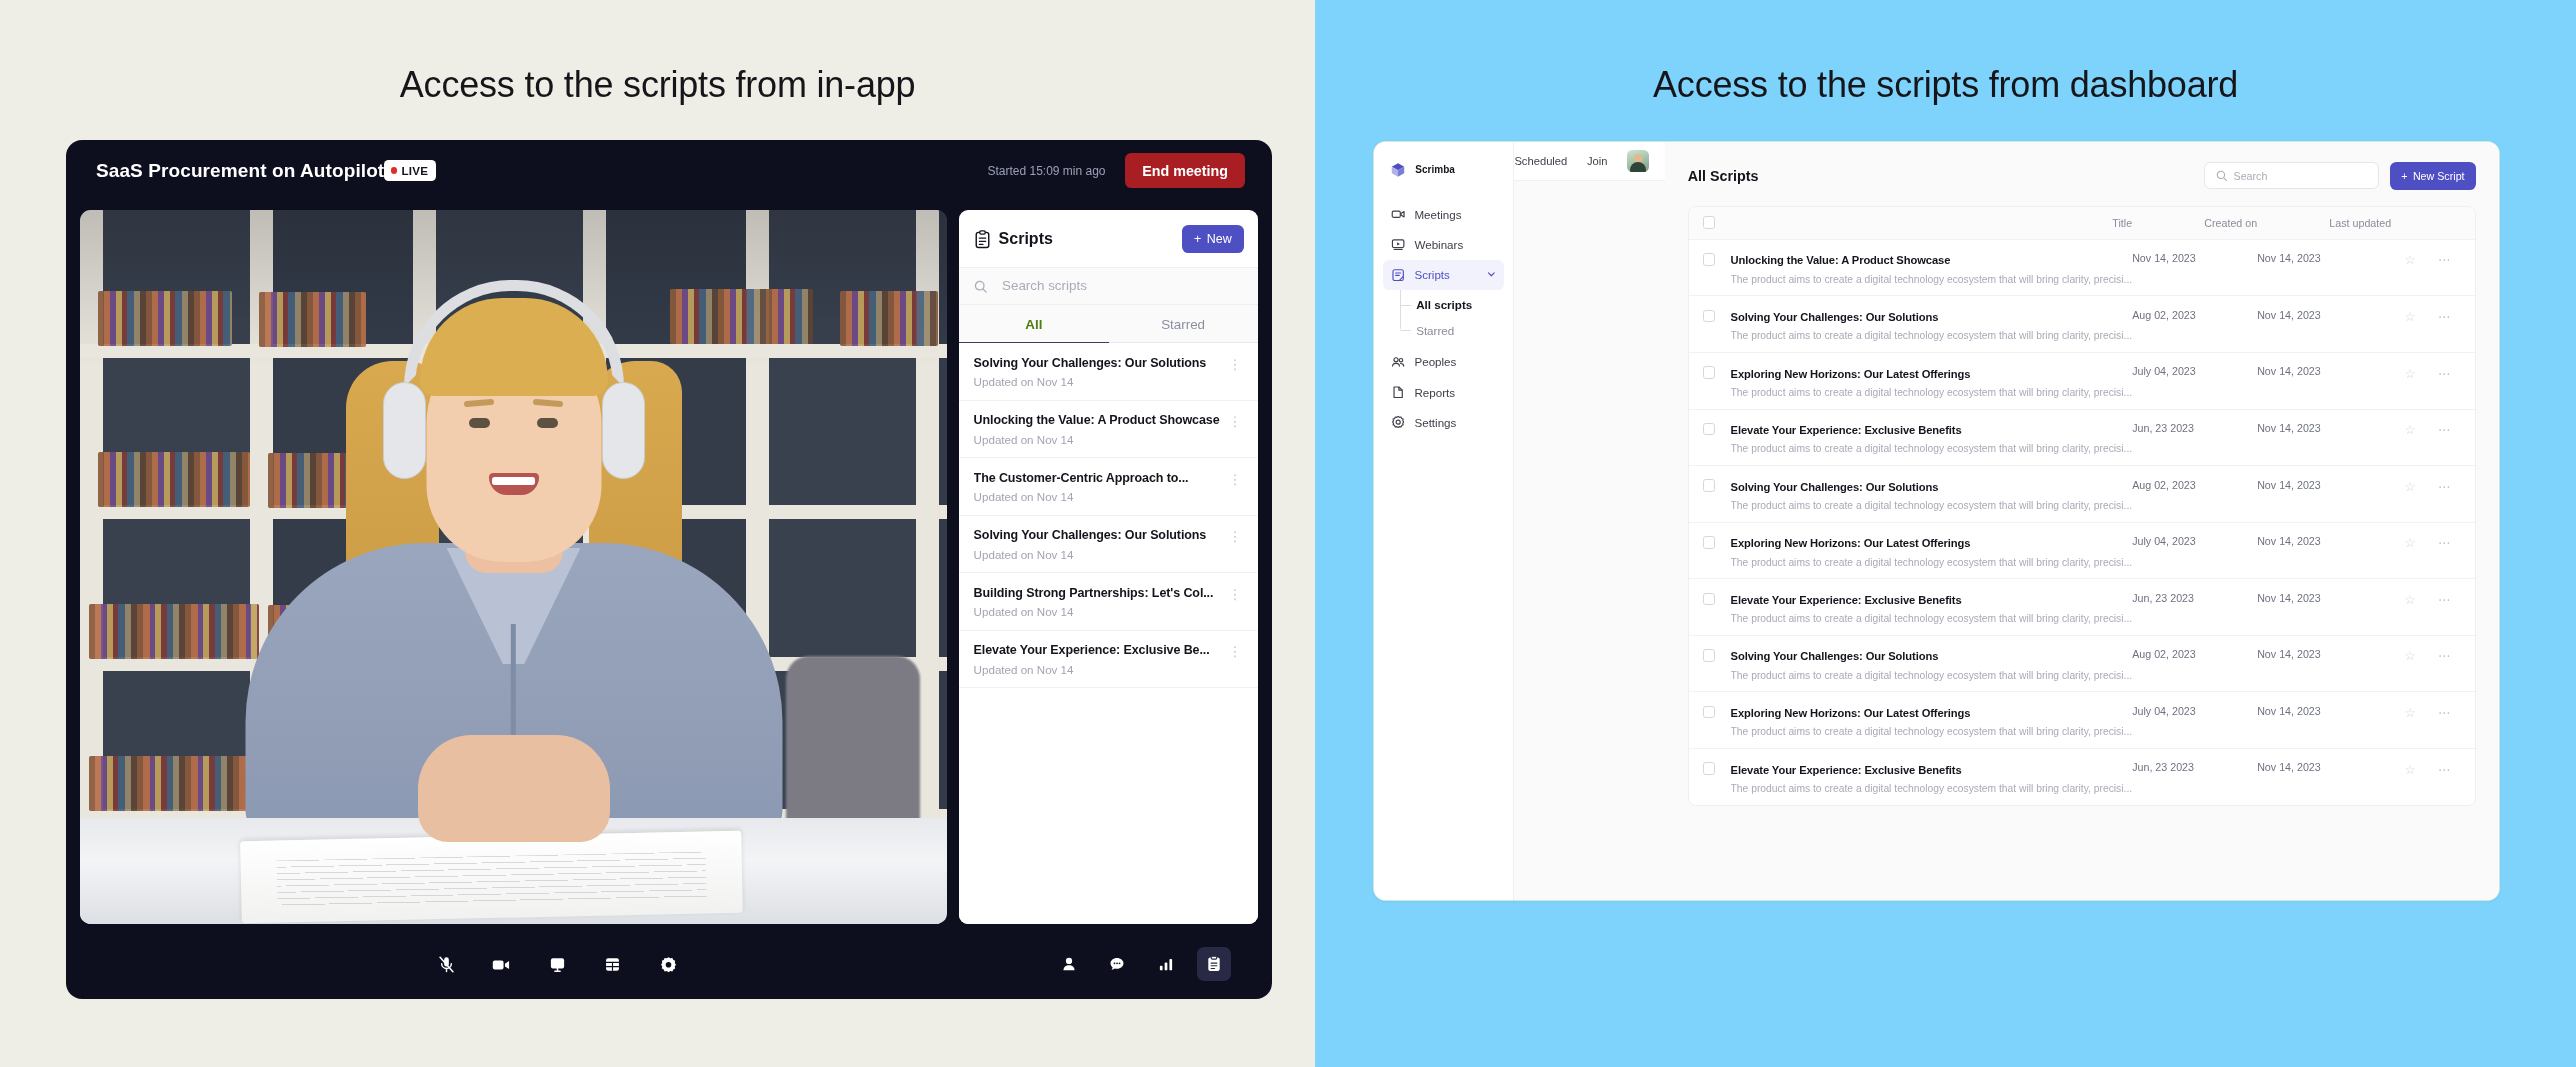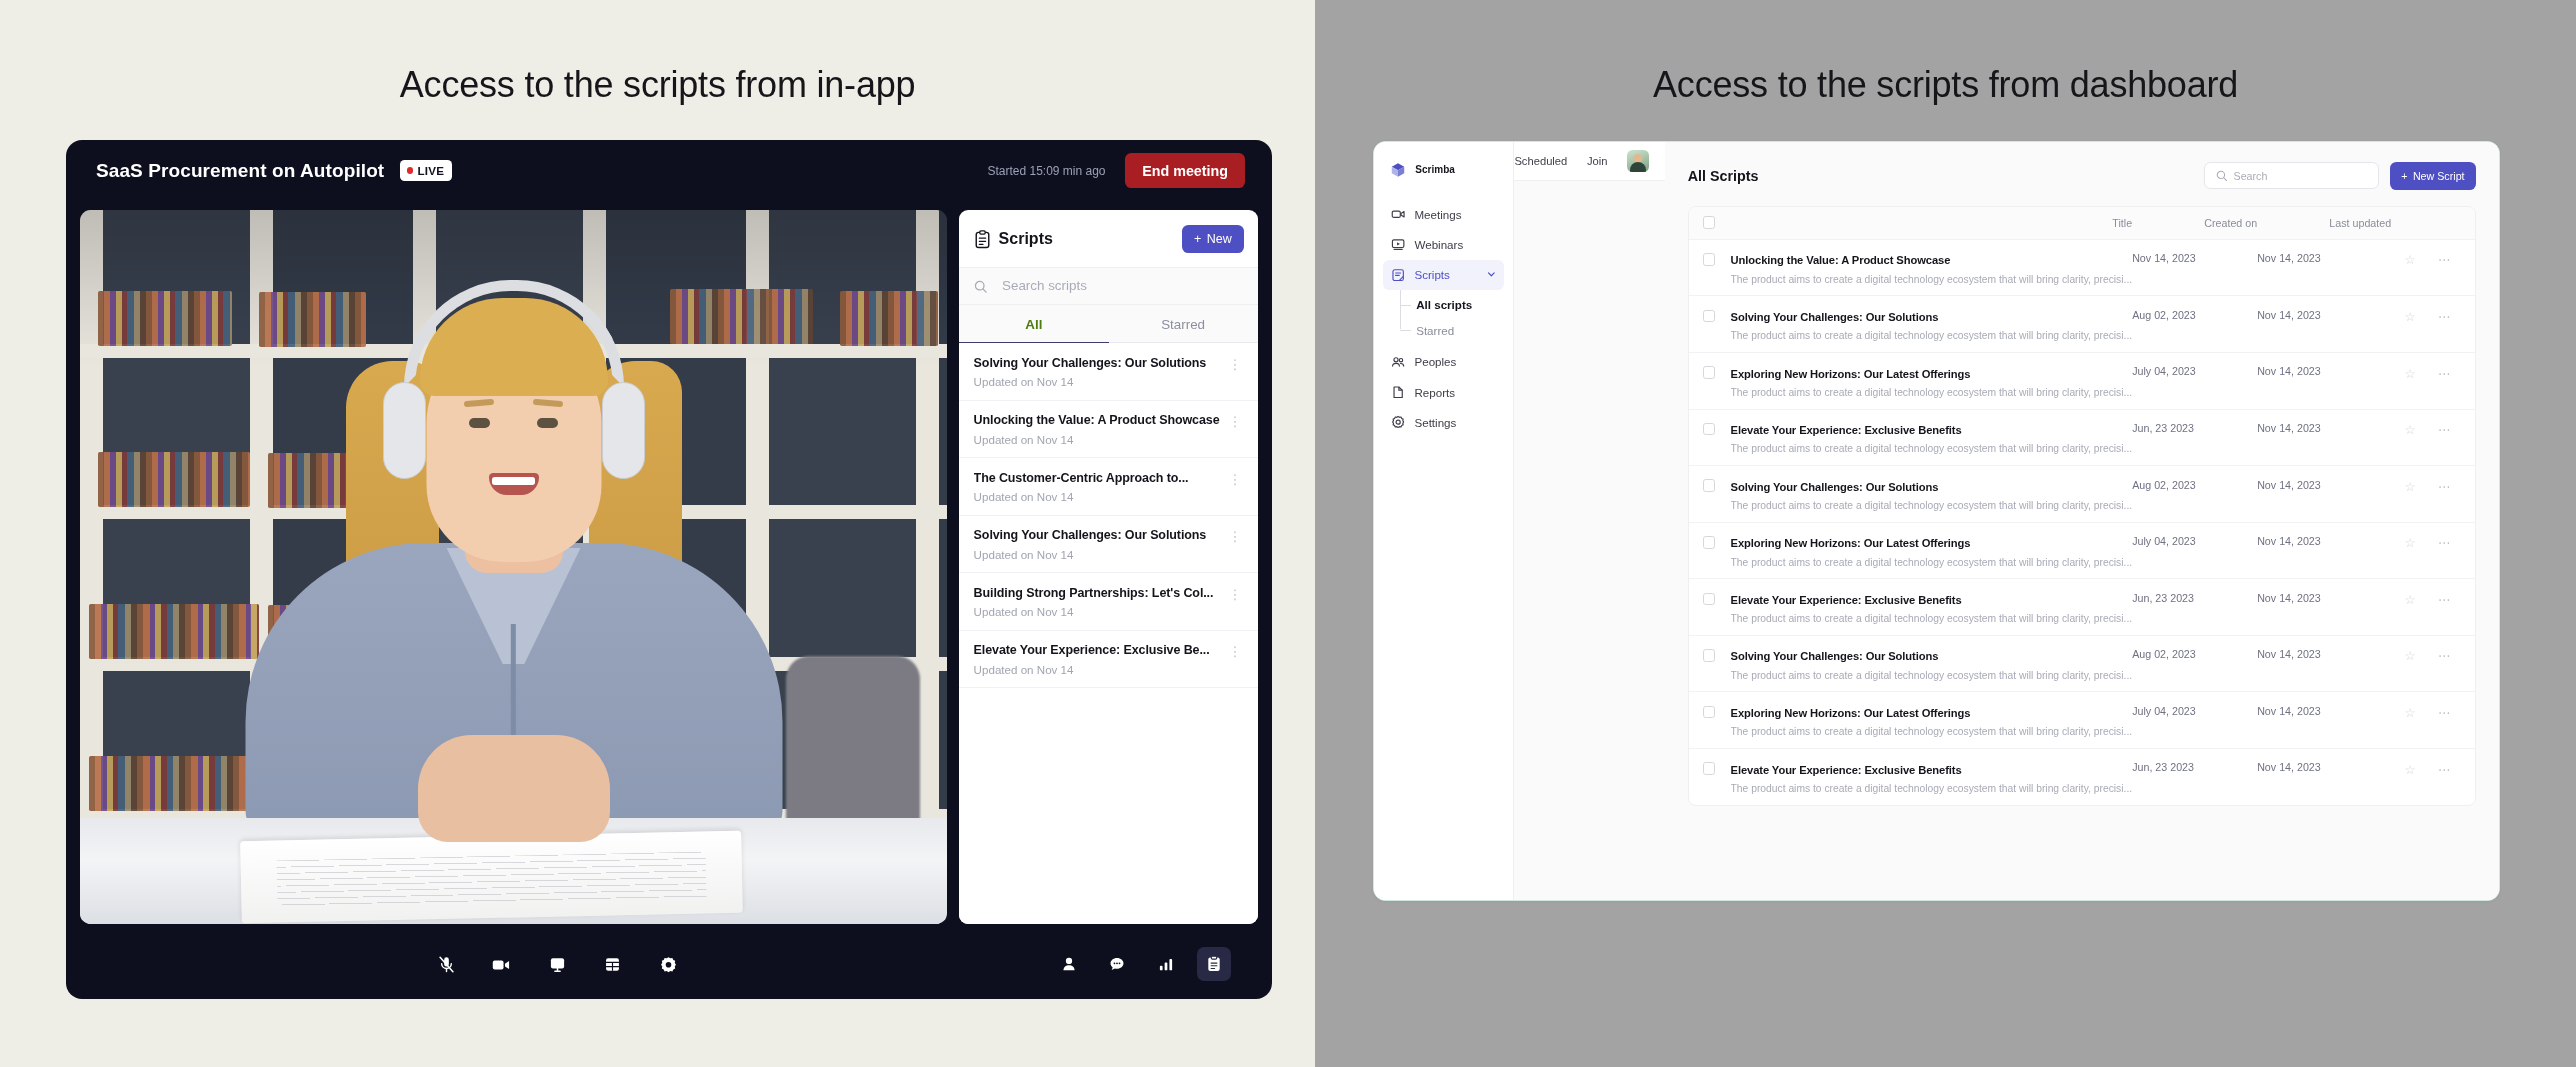--- a/index.html
+++ b/index.html
@@ -6,21 +6,21 @@
   html, body { width: 2576px; height: 1068px; }
   body {
     font-family: "Liberation Sans", sans-serif;
     background: #ffffff;
     overflow: hidden;
   }
   .stage { position: relative; width: 2576px; height: 1068px; display: flex; }
 
   .panel { position: relative; height: 1068px; }
   .panel-left  { width: 1332px; background: #EFEEE6; }
-  .panel-right { width: 1277px; background: #a3a3a3; }
+  .panel-right { width: 1277px; background: #7dd3fc; }
 
   .panel-title {
     position: absolute; top: 64px; left: 0; right: 0;
     text-align: center;
     font-size: 36px; font-weight: 400; color: #16161a;
     letter-spacing: -0.2px;
   }
 
   
   .meeting-window {
@@ -33,21 +33,20 @@
   }
   .meeting-header {
     position: absolute; left: 0; top: 0; right: 0; height: 61px;
     display: flex; align-items: center;
     padding: 0 27px 0 30px;
   }
   .meeting-title {
     font-size: 19px; font-weight: 700; color: #ffffff; letter-spacing: 0.1px;
   }
   .live-badge {
-    margin-left: 16px;
     background: #ffffff; border-radius: 4.5px;
     padding: 3.6px 8px 3.6px 6.3px;
     display: flex; align-items: center; gap: 4.5px;
     font-size: 11.6px; font-weight: 700; color: #10121f; letter-spacing: 0.3px;
   }
   .live-dot { width: 6.3px; height: 6.3px; border-radius: 50%; background: #E02B2B; }
   .meeting-header-right { margin-left: auto; display: flex; align-items: center; gap: 19.7px; }
   .meeting-time { font-size: 12px; color: #9BA0B5; }
   .end-meeting-btn {
     background: #A81E22; color: #fff; border: none; border-radius: 6.3px;

